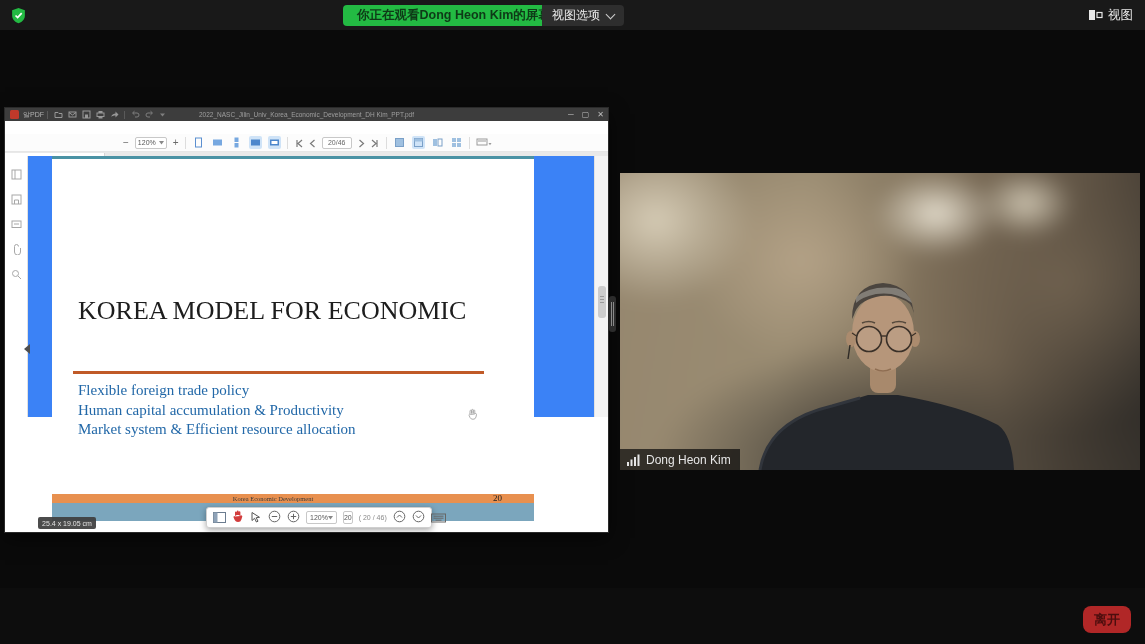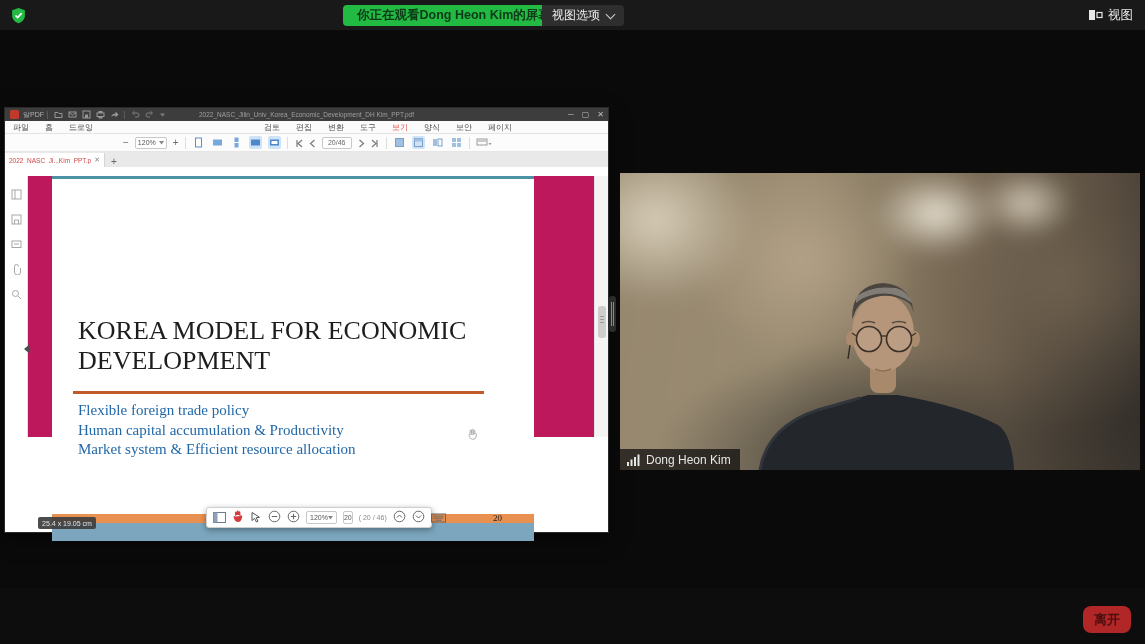--- a/index.html
+++ b/index.html
@@ -48,21 +48,21 @@
     font-size:7px; color:#666; display:flex; align-items:center; justify-content:center; }
   .vico { width:13px; height:13px; display:flex; align-items:center; justify-content:center; border-radius:2px; }
   .vico.sel { background:#cfe3f7; }
   .pdf-tabbar { left:0; top:44px; width:100%; height:15px; background:#e9e9e9;
     display:flex; align-items:flex-end; }
   .pdf-tab { width:100px; height:14px; background:#fff; border-right:1px solid #d5d5d5;
     display:flex; align-items:center; padding:0 4px; gap:3px; }
   .pdf-tab-label { font-size:6.5px; color:#d04545; white-space:nowrap; overflow:hidden; }
   .tab-close { font-size:7px; color:#888; }
   .tab-add { font-size:10px; color:#666; margin-left:6px; }
-  .pdf-body { left:0; top:68px; width:100%; height:261px; background:#be185d; }
+  .pdf-body { left:0; top:48px; width:100%; height:261px; background:#3b82f6; }
   .pdf-sidebar { left:0; top:0; width:23px; height:100%; background:#fff; border-right:1px solid #e0e0e0;
     display:flex; flex-direction:column; align-items:center; padding-top:10px; gap:7px; }
   .side-ico { opacity:.75; }
   .pdf-scroll { right:0; top:0; width:14px; height:100%; background:#f4f4f4; border-left:1px solid #e2e2e2; }
   .pdf-thumb { left:3px; top:130px; width:8px; height:32px; background:#cdcdcd; border-radius:3px; }
   .pdf-thumb::after{ content:""; position:absolute; left:2px; top:10px; width:4px; height:1px;
     background:#9a9a9a; box-shadow:0 3px 0 #9a9a9a, 0 6px 0 #9a9a9a; }
 
   
   .page { left:47px; top:0; width:482px; height:365px; background:#fff; }
@@ -198,34 +198,20 @@
           </svg>
         </span>
       <span class="pdf-title-text">2022_NASC_Jilin_Univ_Korea_Economic_Development_DH Kim_PPT.pdf</span>
       <span class="win-ctrls">
         <span>─</span>
         <span>▢</span>
         <span>✕</span>
       </span>
     </div>
 
-    <div class="abs pdf-menubar">
-      <span class="menu-item">파일</span>
-      <span class="menu-item">홈</span>
-      <span class="menu-item">드로잉</span>
-      <span class="menu-gap"></span>
-      <span class="menu-item">검토</span>
-      <span class="menu-item">편집</span>
-      <span class="menu-item">변환</span>
-      <span class="menu-item">도구</span>
-      <span class="menu-item active">보기</span>
-      <span class="menu-item">양식</span>
-      <span class="menu-item">보안</span>
-      <span class="menu-item">페이지</span>
-    </div>
 
     <div class="abs pdf-toolbar">
       <span class="t-btn">−</span>
       <span class="zoom-box">
           <span>120%</span>
           <svg width="5" height="4" viewBox="0 0 5 4">
             <path d="M0 0 h5 l-2.5 3.5 z" fill="#888"></path>
           </svg>
         </span>
       <span class="t-btn">+</span>
@@ -335,21 +321,20 @@
         <span class="side-ico"><svg width="11" height="11" viewBox="0 0 11 11">
               <circle cx="4.5" cy="4.5" r="3" fill="none" stroke="#8a8a8a"></circle>
               <line x1="7" y1="7" x2="10" y2="10" stroke="#8a8a8a"></line>
             </svg></span>
       </div>
 
       <div class="abs page">
         <div class="abs page-topline"></div>
         <div class="abs slide-title">
           <div>KOREA MODEL FOR ECONOMIC</div>
-          <div>DEVELOPMENT</div>
         </div>
         <div class="abs slide-rule"></div>
         <div class="abs slide-bullets">
           <div>Flexible foreign trade policy</div>
           <div>Human capital accumulation &amp; Productivity</div>
           <div>Market system &amp; Efficient resource allocation</div>
         </div>
         <svg class="abs hand-cursor" width="11" height="12" viewBox="0 0 11 12">
           <path d="M3 6 V3 a0.8 0.8 0 0 1 1.6 0 V5.5 M4.6 5.5 V2.2 a0.8 0.8 0 0 1 1.6 0 V5.5 M6.2 5.5 V2.8 a0.8 0.8 0 0 1 1.6 0 V6 M7.8 6 a0.9 0.9 0 0 1 1.7 .5 L9 9 a3 3 0 0 1 -3 2.3 A3.2 3.2 0 0 1 3 9.5 L2 7.2 A0.8 0.8 0 0 1 3.4 6.5 Z" fill="none" stroke="#777" stroke-width="0.9"></path>
         </svg>

